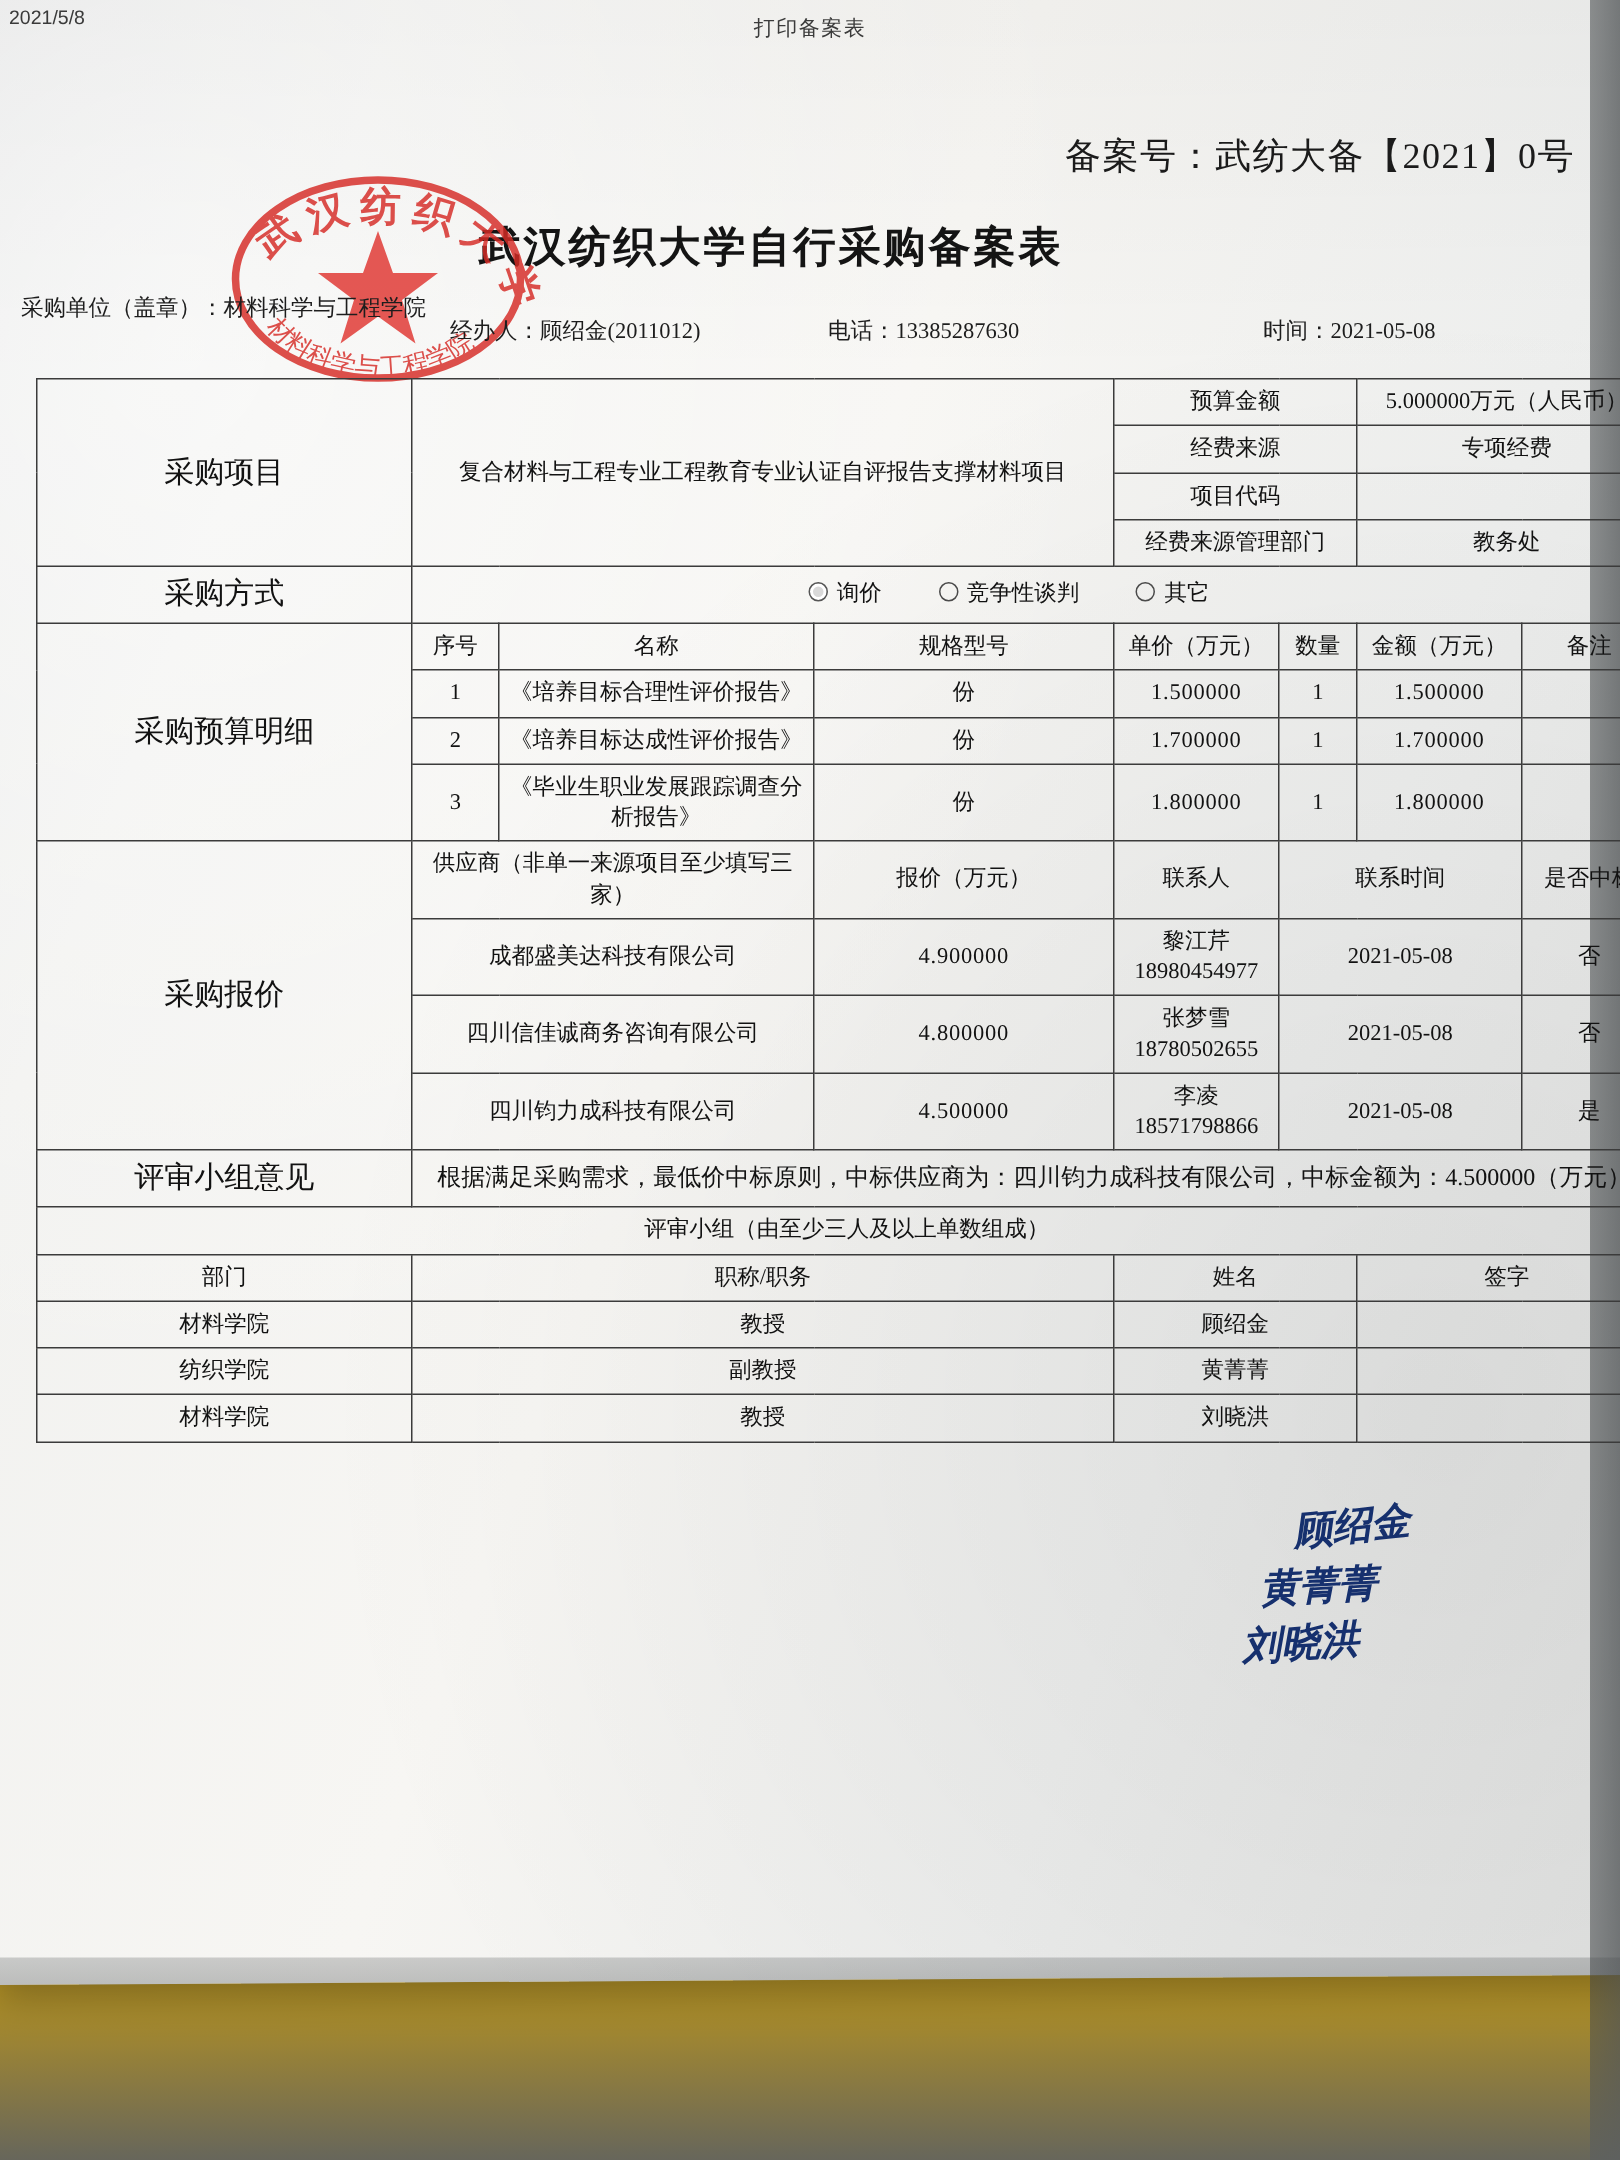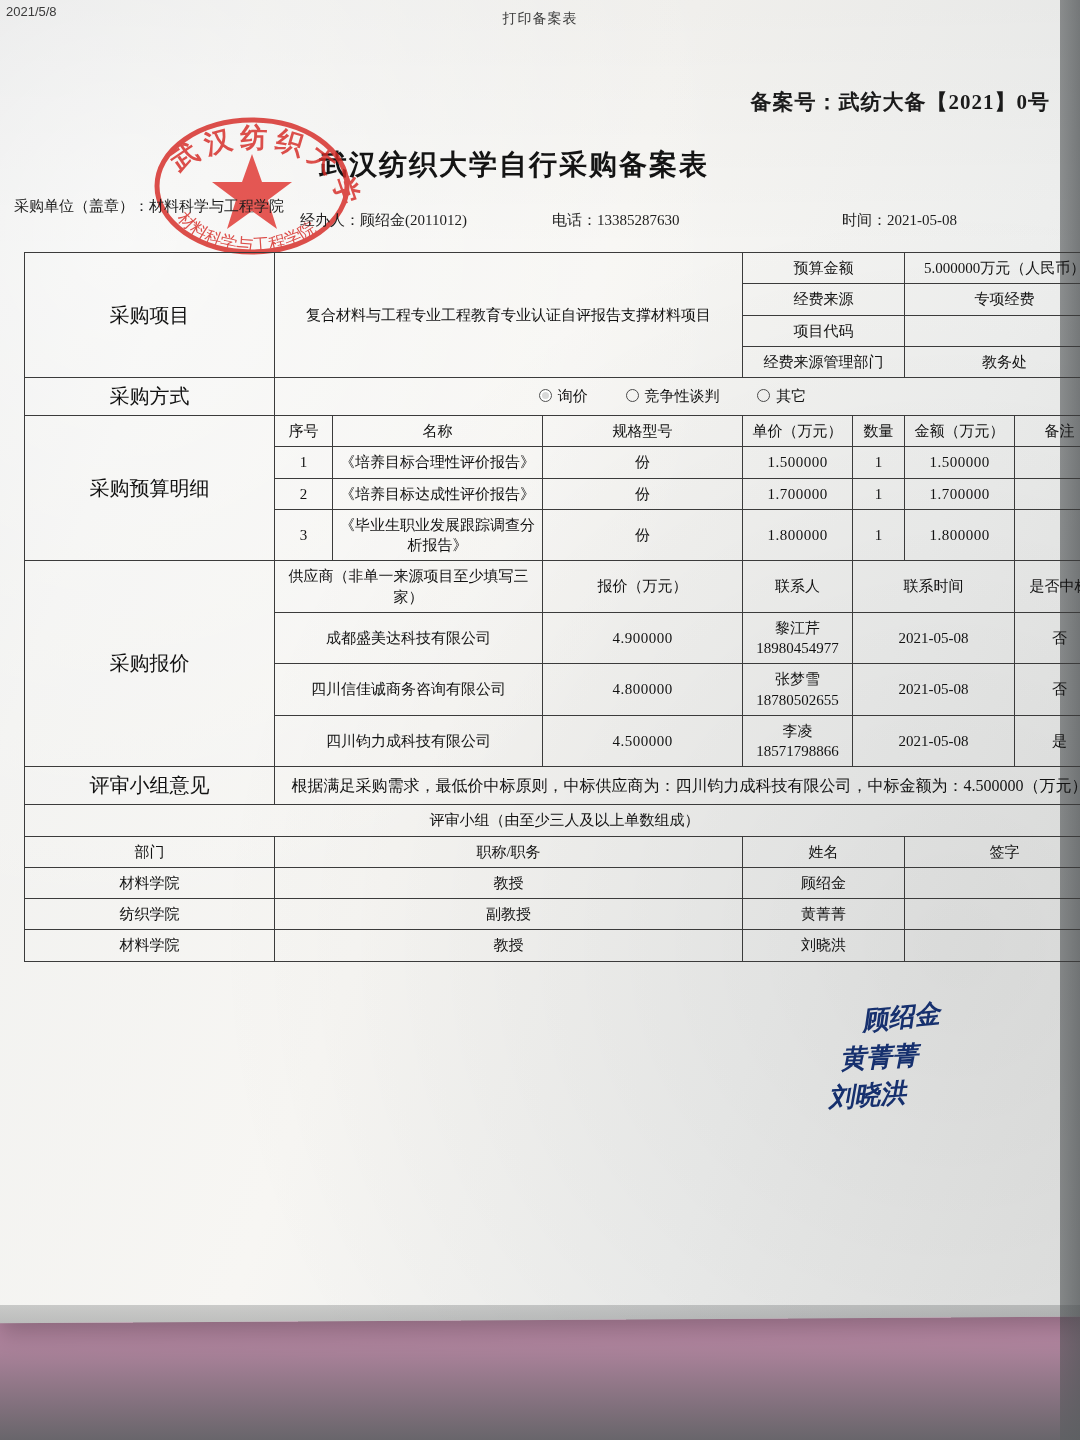--- a/index.html
+++ b/index.html
@@ -11,21 +11,21 @@
     width: 1080px;
     height: 1440px;
     overflow: hidden;
     font-family: "Liberation Serif", "DejaVu Serif", serif;
   }
 
   
   .photo {
     position: absolute;
     inset: 0;
-    background: #f9a8d4;
+    background: #eab308;
     overflow: hidden;
   }
   .paper {
     position: absolute;
     left: -8px;
     top: -10px;
     width: 1100px;
     height: 1330px;
     background: linear-gradient(110deg, #e9eaea 0%, #f2f2f0 18%, #f7f6f3 45%, #eeefee 72%, #e3e4e3 100%);
     transform: rotate(-0.35deg);
@@ -63,22 +63,22 @@
     position:absolute;
     left:0; top:10px; width:1080px;
     text-align:center;
     font-size:14px;
     color:#3b3b3b;
     letter-spacing:1px;
   }
   .recordno{
     position:absolute;
     right:30px; top:88px;
-    font-size:21px;
-    font-weight:bold;
+    font-size:24px;
+    font-weight:normal;
     color:#1b1b1b;
     letter-spacing:1px;
   }
   .doc-title{
     position:absolute;
     left:0; top:146px; width:1028px;
     text-align:center;
     font-size:28px;
     font-weight:bold;
     color:#141414;

